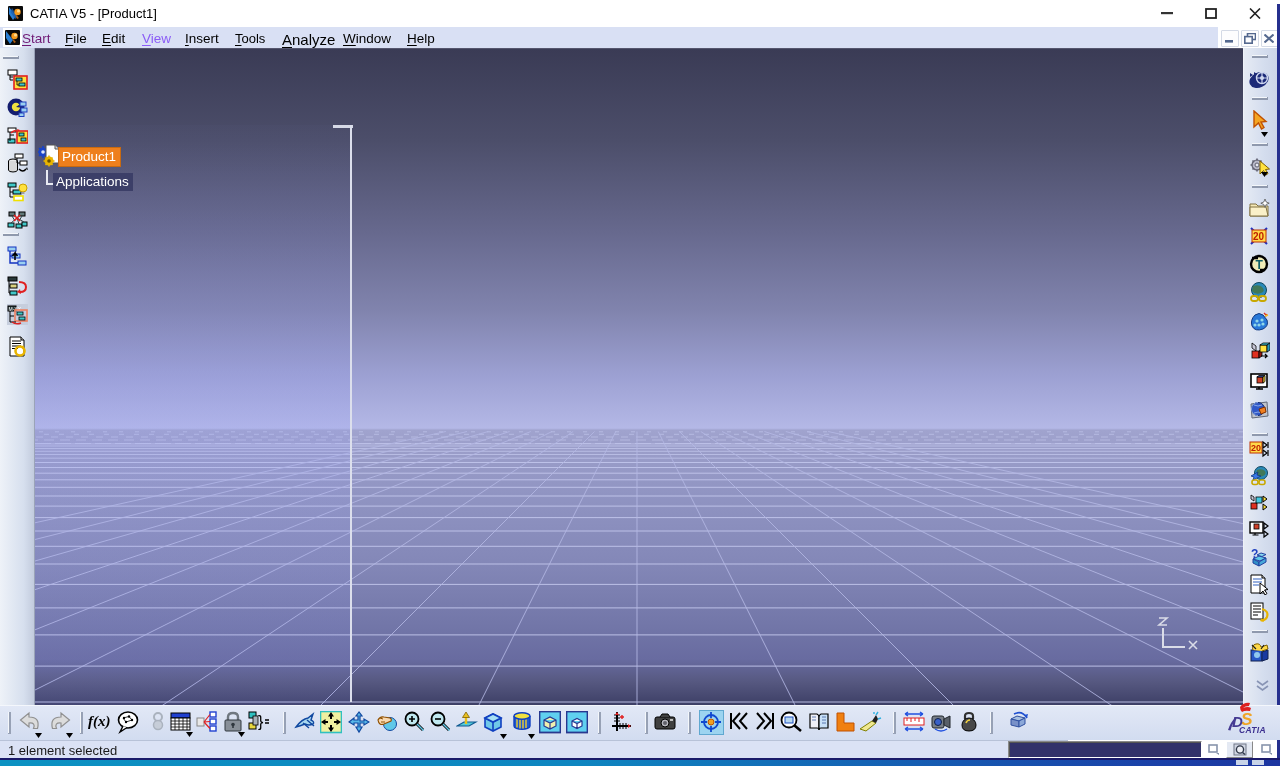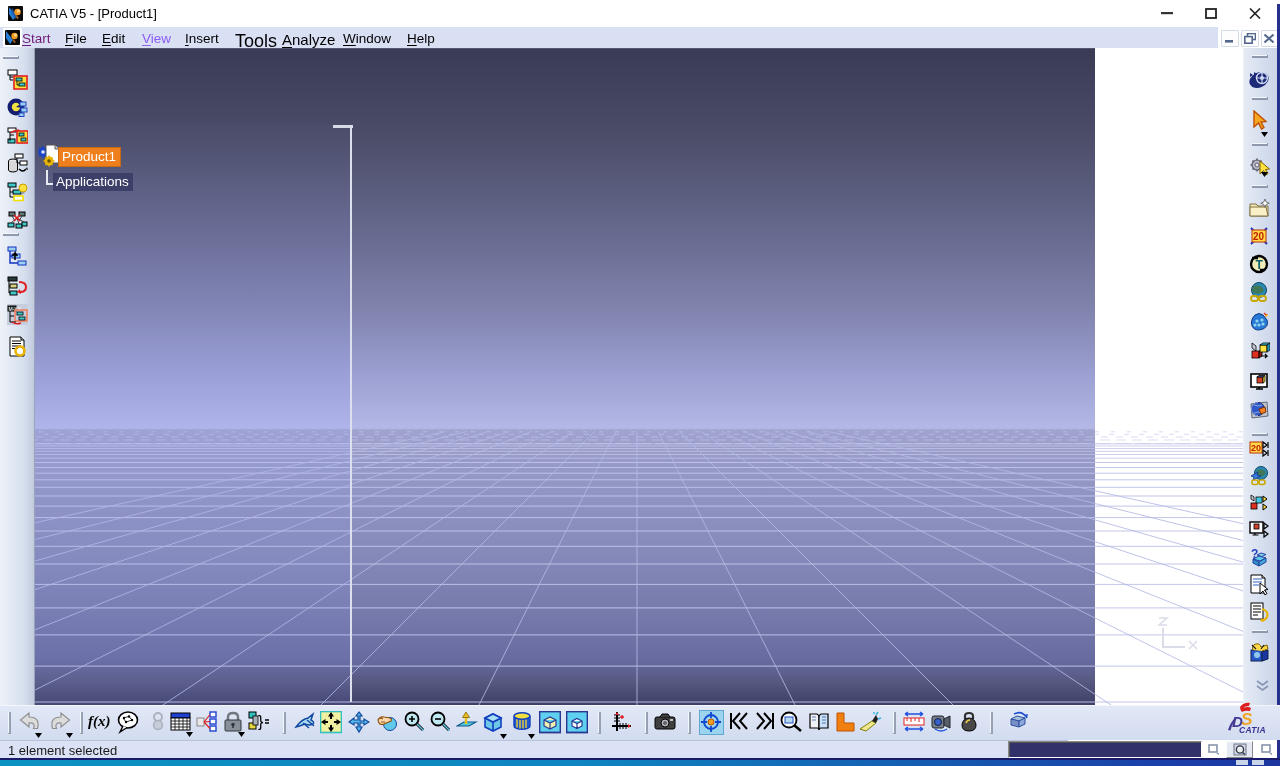--- a/index.html
+++ b/index.html
@@ -28,38 +28,38 @@
     <path d="M1 1 L8 10 L5 14 L1 8 Z" fill="#2a7fd4"></path>
     <circle cx="9.5" cy="6" r="3.2" fill="#f59a1d"></circle>
     <circle cx="10.5" cy="5" r="1.6" fill="#ffd98a"></circle>
     <path d="M7 8 L11 12 L9 13 Z" fill="#b55f10"></path>
   </svg>
 <div class="abs" style="left:22px;top:31px;font-size:13.5px;color:#701a75"><u>S</u>tart</div>
 <div class="abs" style="left:65px;top:31px;font-size:13.5px;color:#000"><u>F</u>ile</div>
 <div class="abs" style="left:102px;top:31px;font-size:13.5px;color:#000"><u>E</u>dit</div>
 <div class="abs" style="left:142px;top:31px;font-size:13.5px;color:#8b5cf6"><u>V</u>iew</div>
 <div class="abs" style="left:185px;top:31px;font-size:13.5px;color:#000"><u>I</u>nsert</div>
-<div class="abs" style="left:235px;top:31px;font-size:18px;color:#000"><u>T</u>ools</div>
+<div class="abs" style="left:235px;top:31px;font-size:13px;color:#000"><u>T</u>ools</div>
 <div class="abs" style="left:282px;top:31px;font-size:15px;color:#000"><u>A</u>nalyze</div>
 <div class="abs" style="left:343px;top:31px;font-size:13.5px;color:#000"><u>W</u>indow</div>
 <div class="abs" style="left:407px;top:31px;font-size:13.5px;color:#000"><u>H</u>elp</div>
 <div class="abs" style="left:1221px;top:30px;width:18px;height:17px;background:#fdfdfe;border:1px solid #d4dae6;border-radius:1px"></div>
 <div class="abs" style="left:1241px;top:30px;width:18px;height:17px;background:#fdfdfe;border:1px solid #d4dae6;border-radius:1px"></div>
 <div class="abs" style="left:1261px;top:30px;width:18px;height:17px;background:#fdfdfe;border:1px solid #d4dae6;border-radius:1px"></div>
 <svg style="position:absolute;left:1225px;top:40px;" width="10" height="3" viewBox="0 0 10 3">
     <rect width="8" height="2.6" fill="#54688e"></rect>
   </svg>
 <svg style="position:absolute;left:1244px;top:33px;" width="12" height="11" viewBox="0 0 12 11">
     <rect x="3.5" y="0.5" width="8" height="6" fill="none" stroke="#54688e" stroke-width="1.6"></rect>
     <rect x="0.8" y="3.6" width="7.4" height="6.6" fill="#fdfdfe" stroke="#54688e" stroke-width="1.6"></rect>
   </svg>
 <svg style="position:absolute;left:1264px;top:34px;" width="10" height="9" viewBox="0 0 10 9">
     <path d="M0.5 0.5 L9.5 8.5 M9.5 0.5 L0.5 8.5" stroke="#54688e" stroke-width="2"></path>
   </svg>
-<div class="abs" style="left:35px;top:48px;width:1060px;height:657px;background:linear-gradient(180deg,#3a3b55 0%,#4c4e6a 14%,#67698e 28%,#8184ae 40%,#9da1d3 50%,#b4b8e6 57.8%,#a0a3ce 58.1%,#999cc8 62%,#9094c2 68%,#8488b8 78%,#7276a8 88%,#686ba0 93%,#565880 96.5%,#3d3f66 100%);border-top:1px solid #55566e">
+<div class="abs" style="left:35px;top:48px;width:1208px;height:657px;background:linear-gradient(180deg,#3a3b55 0%,#4c4e6a 14%,#67698e 28%,#8184ae 40%,#9da1d3 50%,#b4b8e6 57.8%,#a0a3ce 58.1%,#999cc8 62%,#9094c2 68%,#8488b8 78%,#7276a8 88%,#686ba0 93%,#565880 96.5%,#3d3f66 100%);border-top:1px solid #55566e">
     <svg style="position:absolute;left:0px;top:0px;" width="1208" height="657" viewBox="0 0 1208 657">
       <line x1="0" y1="653.0" x2="1208" y2="653.0" stroke="#c0c4ea" stroke-width="1" opacity="0.95"></line>
       <line x1="0" y1="617.1" x2="1208" y2="617.1" stroke="#c0c4ea" stroke-width="1" opacity="0.95"></line>
       <line x1="0" y1="585.9" x2="1208" y2="585.9" stroke="#c0c4ea" stroke-width="1" opacity="0.95"></line>
       <line x1="0" y1="558.9" x2="1208" y2="558.9" stroke="#c0c4ea" stroke-width="1" opacity="0.95"></line>
       <line x1="0" y1="535.4" x2="1208" y2="535.4" stroke="#c0c4ea" stroke-width="1" opacity="0.95"></line>
       <line x1="0" y1="515.0" x2="1208" y2="515.0" stroke="#c0c4ea" stroke-width="1" opacity="0.95"></line>
       <line x1="0" y1="497.3" x2="1208" y2="497.3" stroke="#c0c4ea" stroke-width="1" opacity="0.95"></line>
       <line x1="0" y1="482.0" x2="1208" y2="482.0" stroke="#c0c4ea" stroke-width="1" opacity="0.95"></line>
       <line x1="0" y1="468.6" x2="1208" y2="468.6" stroke="#c0c4ea" stroke-width="1" opacity="0.95"></line>

